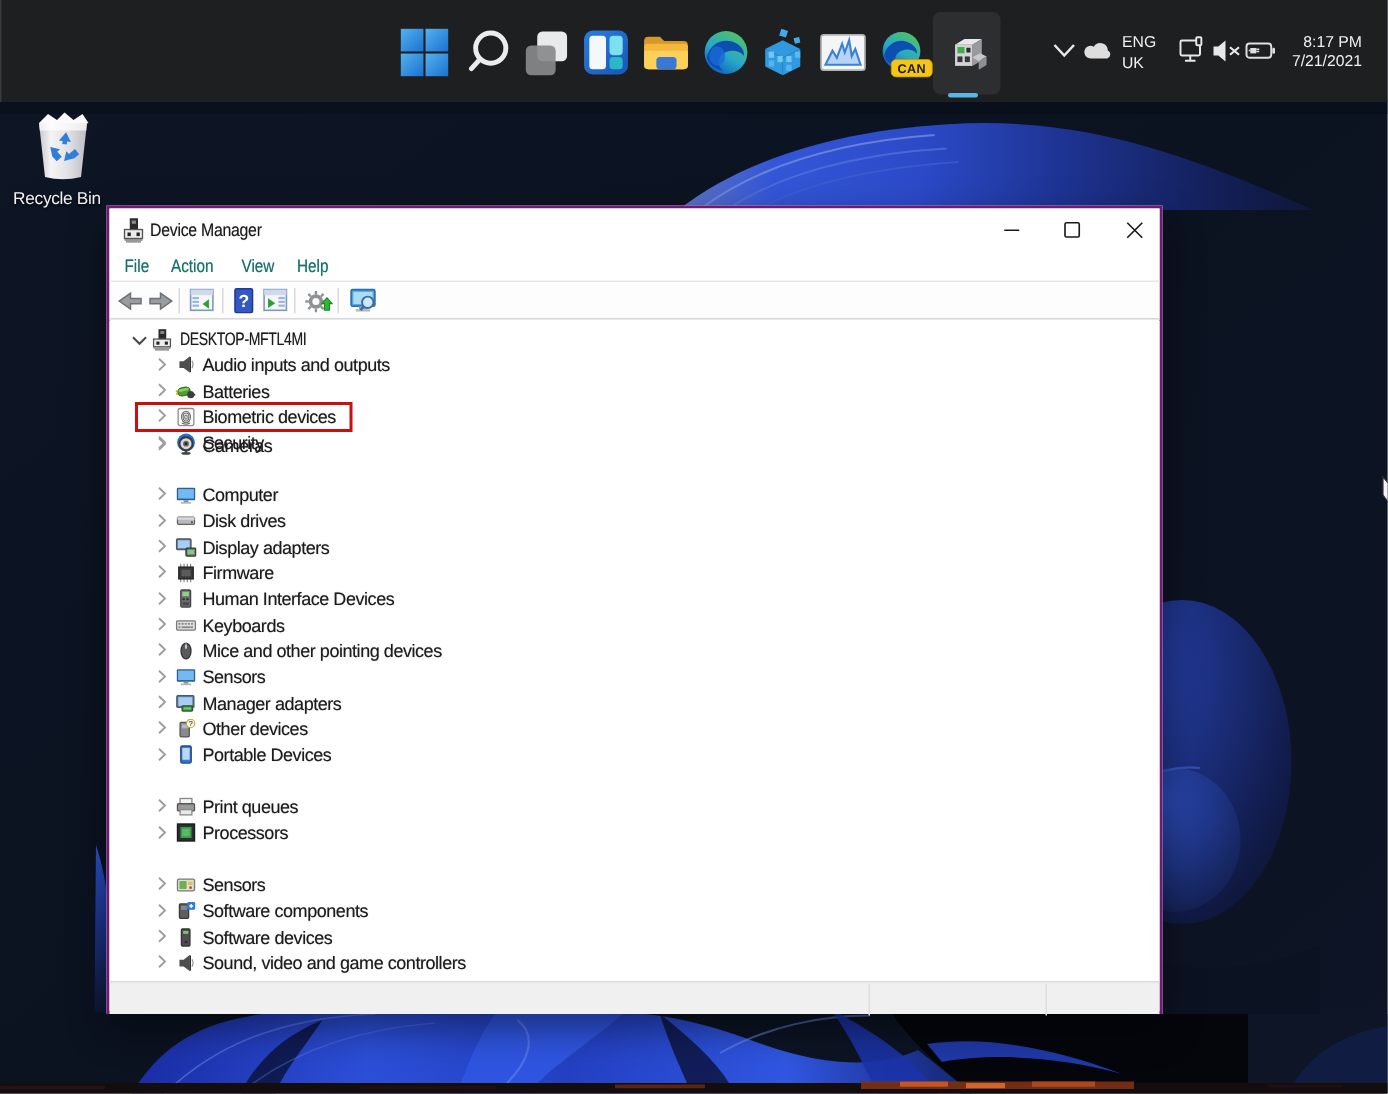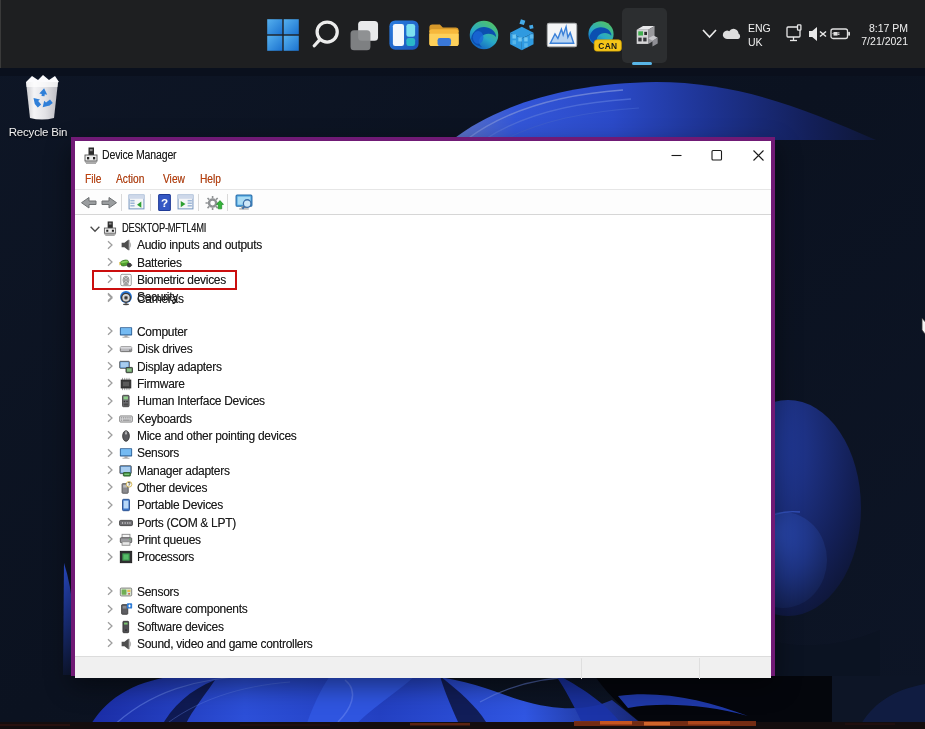--- a/index.html
+++ b/index.html
@@ -2,24 +2,24 @@
 <html><head>
 <meta charset="utf-8">
 <style>
 *{margin:0;padding:0;box-sizing:border-box}
 html,body{width:925px;height:729px;overflow:hidden}
 body{font-family:"Liberation Sans",sans-serif;position:relative;background:#0d1424}
 .abs{position:absolute}
 #taskbar{position:absolute;left:0;top:0;width:925px;height:68px;background:#1e1f21;border-left:1px solid #3a3a3a}
 .tbicon{position:absolute;top:21px;width:28px;height:28px}
 #tray{position:absolute;top:0;left:0;width:925px;height:68px;color:#ececec}
-#win{position:absolute;left:71px;top:137px;width:704px;height:539px;background:#fff;border:4px solid #701a75;box-shadow:0 10px 24px rgba(0,0,0,.45)}
+#win{position:absolute;left:71px;top:137px;width:704px;height:539px;background:#fff;border:2px solid #701a75;box-shadow:0 10px 24px rgba(0,0,0,.45)}
 #titlebar{position:absolute;left:0;top:0;width:100%;height:28px;background:#fff}
 #title{position:absolute;left:27px;top:7px;font-size:12px;color:#1b1b1b;letter-spacing:-0.2px;transform:scaleX(0.88);transform-origin:left top;text-shadow:0 0 0.6px rgba(40,40,40,0.5)}
-#menubar{position:absolute;left:0;top:28px;width:100%;height:20px;background:#fff;font-size:12px;color:#c2410c;text-shadow:0 0 0.6px rgba(40,40,40,0.5)}
+#menubar{position:absolute;left:0;top:28px;width:100%;height:20px;background:#fff;font-size:12px;color:#0f766e;text-shadow:0 0 0.6px rgba(40,40,40,0.5)}
 #menubar span{position:absolute;top:3px;display:inline-block;transform:scaleX(0.85);transform-origin:left top}
 #toolbar{position:absolute;left:0;top:48px;width:100%;height:26px;background:#fdfdfd;border-top:1px solid #e6e6e6;border-bottom:1px solid #d6d6d6}
 .tsep{position:absolute;top:4px;width:1px;height:17px;background:#d9d9d9}
 #content{position:absolute;left:0;top:75px;width:100%;height:440px;background:#fff;overflow:hidden}
 .row{position:absolute;left:0;width:100%;height:17px;font-size:12px;color:#1c1c1c;letter-spacing:-0.3px;white-space:nowrap;text-shadow:0 0 0.6px rgba(40,40,40,0.55)}
 .row .lb{display:inline-block;transform-origin:left top}
 .row .chev{position:absolute;left:29px;top:2px;width:12px;height:12px}
 .row .ic{position:absolute;left:44px;top:1.5px;width:14px;height:14px}
 .row .lb{position:absolute;left:62px;top:1.5px}
 #redbox{position:absolute;left:17px;top:53.5px;width:145px;height:20px;border:2px solid #cb0e0e}
@@ -543,35 +543,20 @@
           <polyline points="4,2.2 8,6 4,9.8" fill="none" stroke="#9e9e9e" stroke-width="1.25"></polyline>
         </svg>
     <span class="ic"><svg width="14" height="14" viewBox="0 0 16 16">
             <rect x="3.5" y="3" width="7" height="11" rx="0.8" fill="#8a8a8e" stroke="#555"></rect>
             <rect x="4.8" y="4.5" width="4.4" height="3" fill="#b8b8bc"></rect>
             <circle cx="11.5" cy="3.8" r="3.2" fill="#f8f8f0" stroke="#caa21e" stroke-width="0.8"></circle>
             <text x="11.5" y="6" font-size="5.5" fill="#444" text-anchor="middle" font-family="Liberation Sans">?</text>
           </svg></span>
     <span class="lb">Other devices</span>
       </div>
-      <div class="row" style="top:298.11px">
-    <svg class="chev" viewBox="0 0 12 12">
-          <polyline points="4,2.2 8,6 4,9.8" fill="none" stroke="#9e9e9e" stroke-width="1.25"></polyline>
-        </svg>
-    <span class="ic"><svg width="14" height="14" viewBox="0 0 16 16">
-            <path d="M2,5 h12 q1.5,0 1.5,1.5 v3 q0,1.5 -1.5,1.5 h-12 q-1.5,0 -1.5,-1.5 v-3 q0,-1.5 1.5,-1.5 Z" fill="#6a6a6e" stroke="#444"></path>
-            <g fill="#ddd">
-              <circle cx="4" cy="8" r="0.8"></circle>
-              <circle cx="7" cy="8" r="0.8"></circle>
-              <circle cx="10" cy="8" r="0.8"></circle>
-              <circle cx="12.5" cy="8" r="0.8"></circle>
-            </g>
-          </svg></span>
-    <span class="lb">Ports (COM &amp; LPT)</span>
-      </div>
       <div class="row" style="top:315.44px">
     <svg class="chev" viewBox="0 0 12 12">
           <polyline points="4,2.2 8,6 4,9.8" fill="none" stroke="#9e9e9e" stroke-width="1.25"></polyline>
         </svg>
     <span class="ic"><svg width="14" height="14" viewBox="0 0 16 16">
             <rect x="3.5" y="1.5" width="9" height="4" fill="#f4f4f4" stroke="#888"></rect>
             <rect x="1.5" y="5.5" width="13" height="5.5" rx="0.8" fill="#9a9a9e" stroke="#555"></rect>
             <rect x="3.5" y="10" width="9" height="4" fill="#e8e8e8" stroke="#888"></rect>
             <circle cx="12.5" cy="7.2" r="0.7" fill="#4c4"></circle>
           </svg></span>

